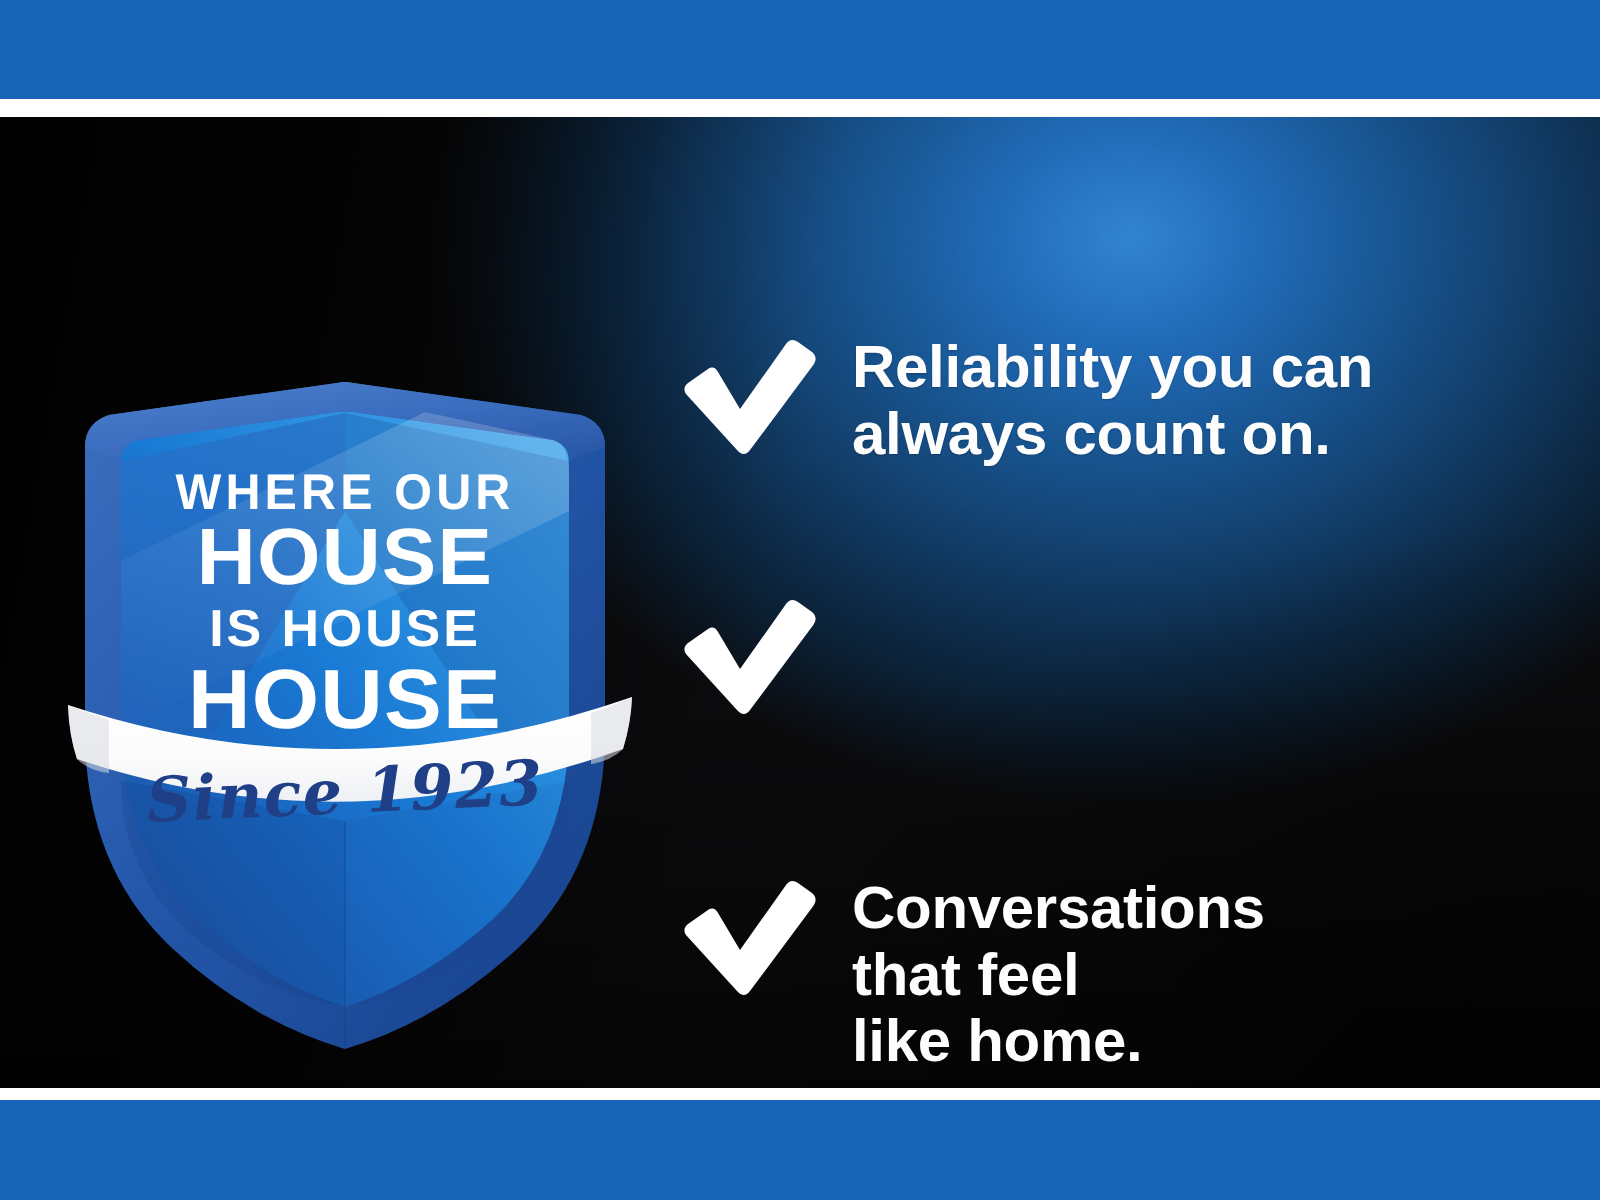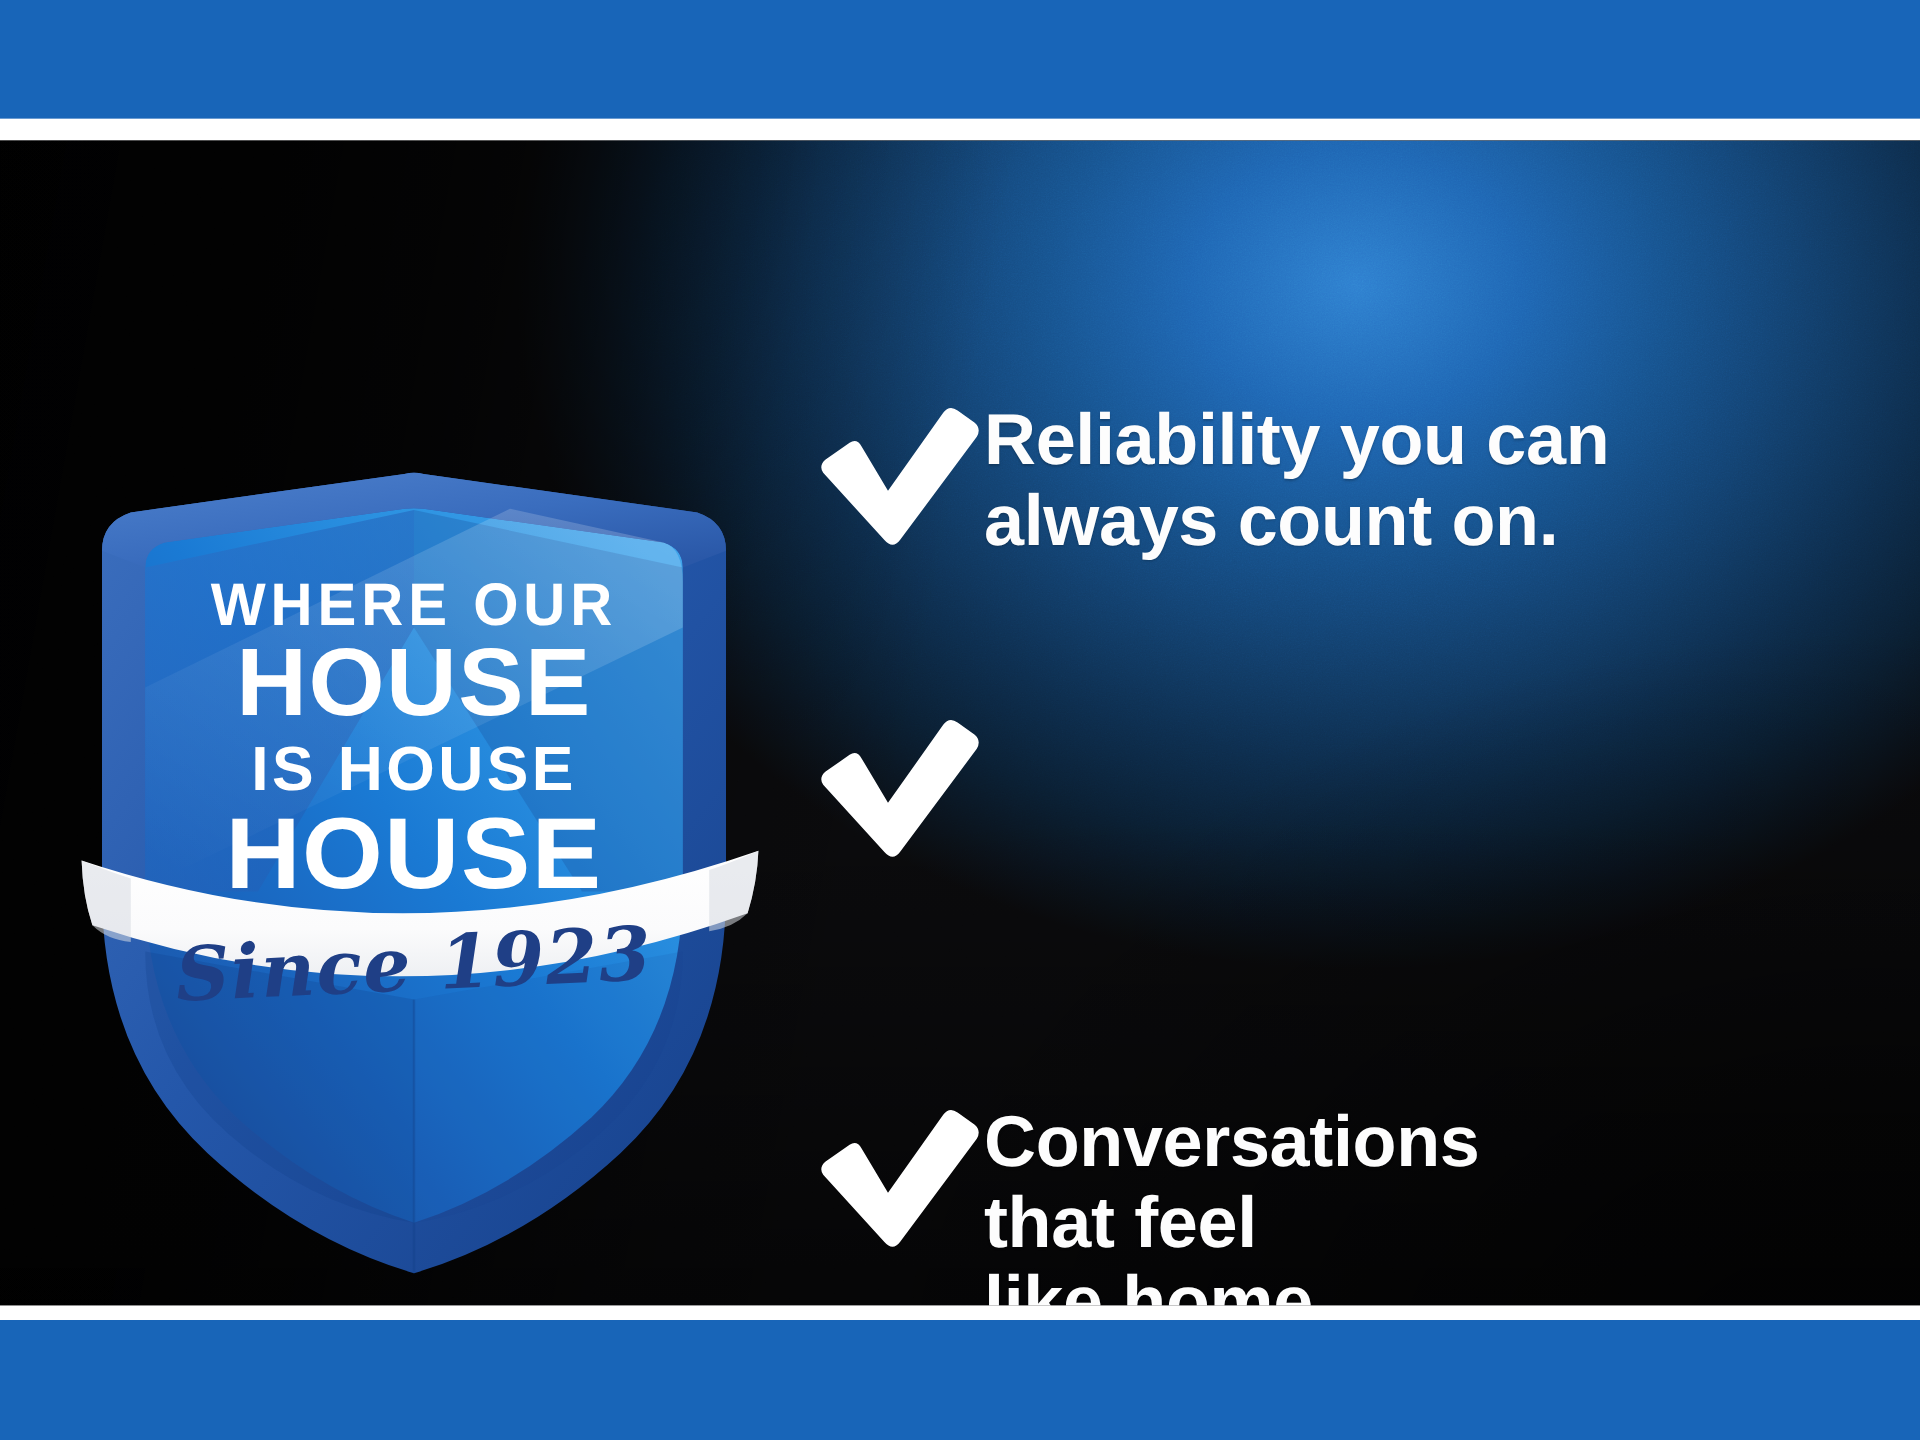--- a/index.html
+++ b/index.html
@@ -102,21 +102,21 @@
     position: absolute;
     inset: 0;
     opacity: 0.30;
     mix-blend-mode: overlay;
   }
 
   
   #logo {
     position: absolute;
     left: 55px;
-    top: 156px;
+    top: 144px;
     width: 580px;
     height: 790px;
   }
   #logo svg { display: block; width: 580px; height: 790px; }
 
   
   .logo-text {
     position: absolute;
     left: 0;
     width: 580px;
@@ -159,40 +159,41 @@
     width: 900px;
   }
   .benefit {
     position: absolute;
     left: 0;
     display: flex;
     align-items: flex-start;
   }
   #benefit-0 { top: 55px; }
   #benefit-1 { top: 315px; }
-  #benefit-2 { top: 640px; }
+  #benefit-2 { top: 596px; }
 
   .check-icon {
     flex: 0 0 auto;
     width: 152px;
     height: 120px;
     margin-top: 4px;
   }
   .check-icon svg { display: block; width: 152px; height: 120px; }
 
   .benefit-text {
     color: #fdfdfd;
     font-family: "Liberation Sans", sans-serif;
     font-weight: bold;
     font-size: 60px;
     line-height: 1.11;
     letter-spacing: -0.005em;
     white-space: pre-line;
     padding-top: 2px;
     text-shadow: 0 1px 2px rgba(0,0,0,0.22);
+    margin-left: 32px;
   }
 </style>
 </head>
 <body>
 
 <div id="canvas">
 
   <div class="brand-bar" id="bar-top"></div>
   <div class="gap" id="gap-top"></div>
 

